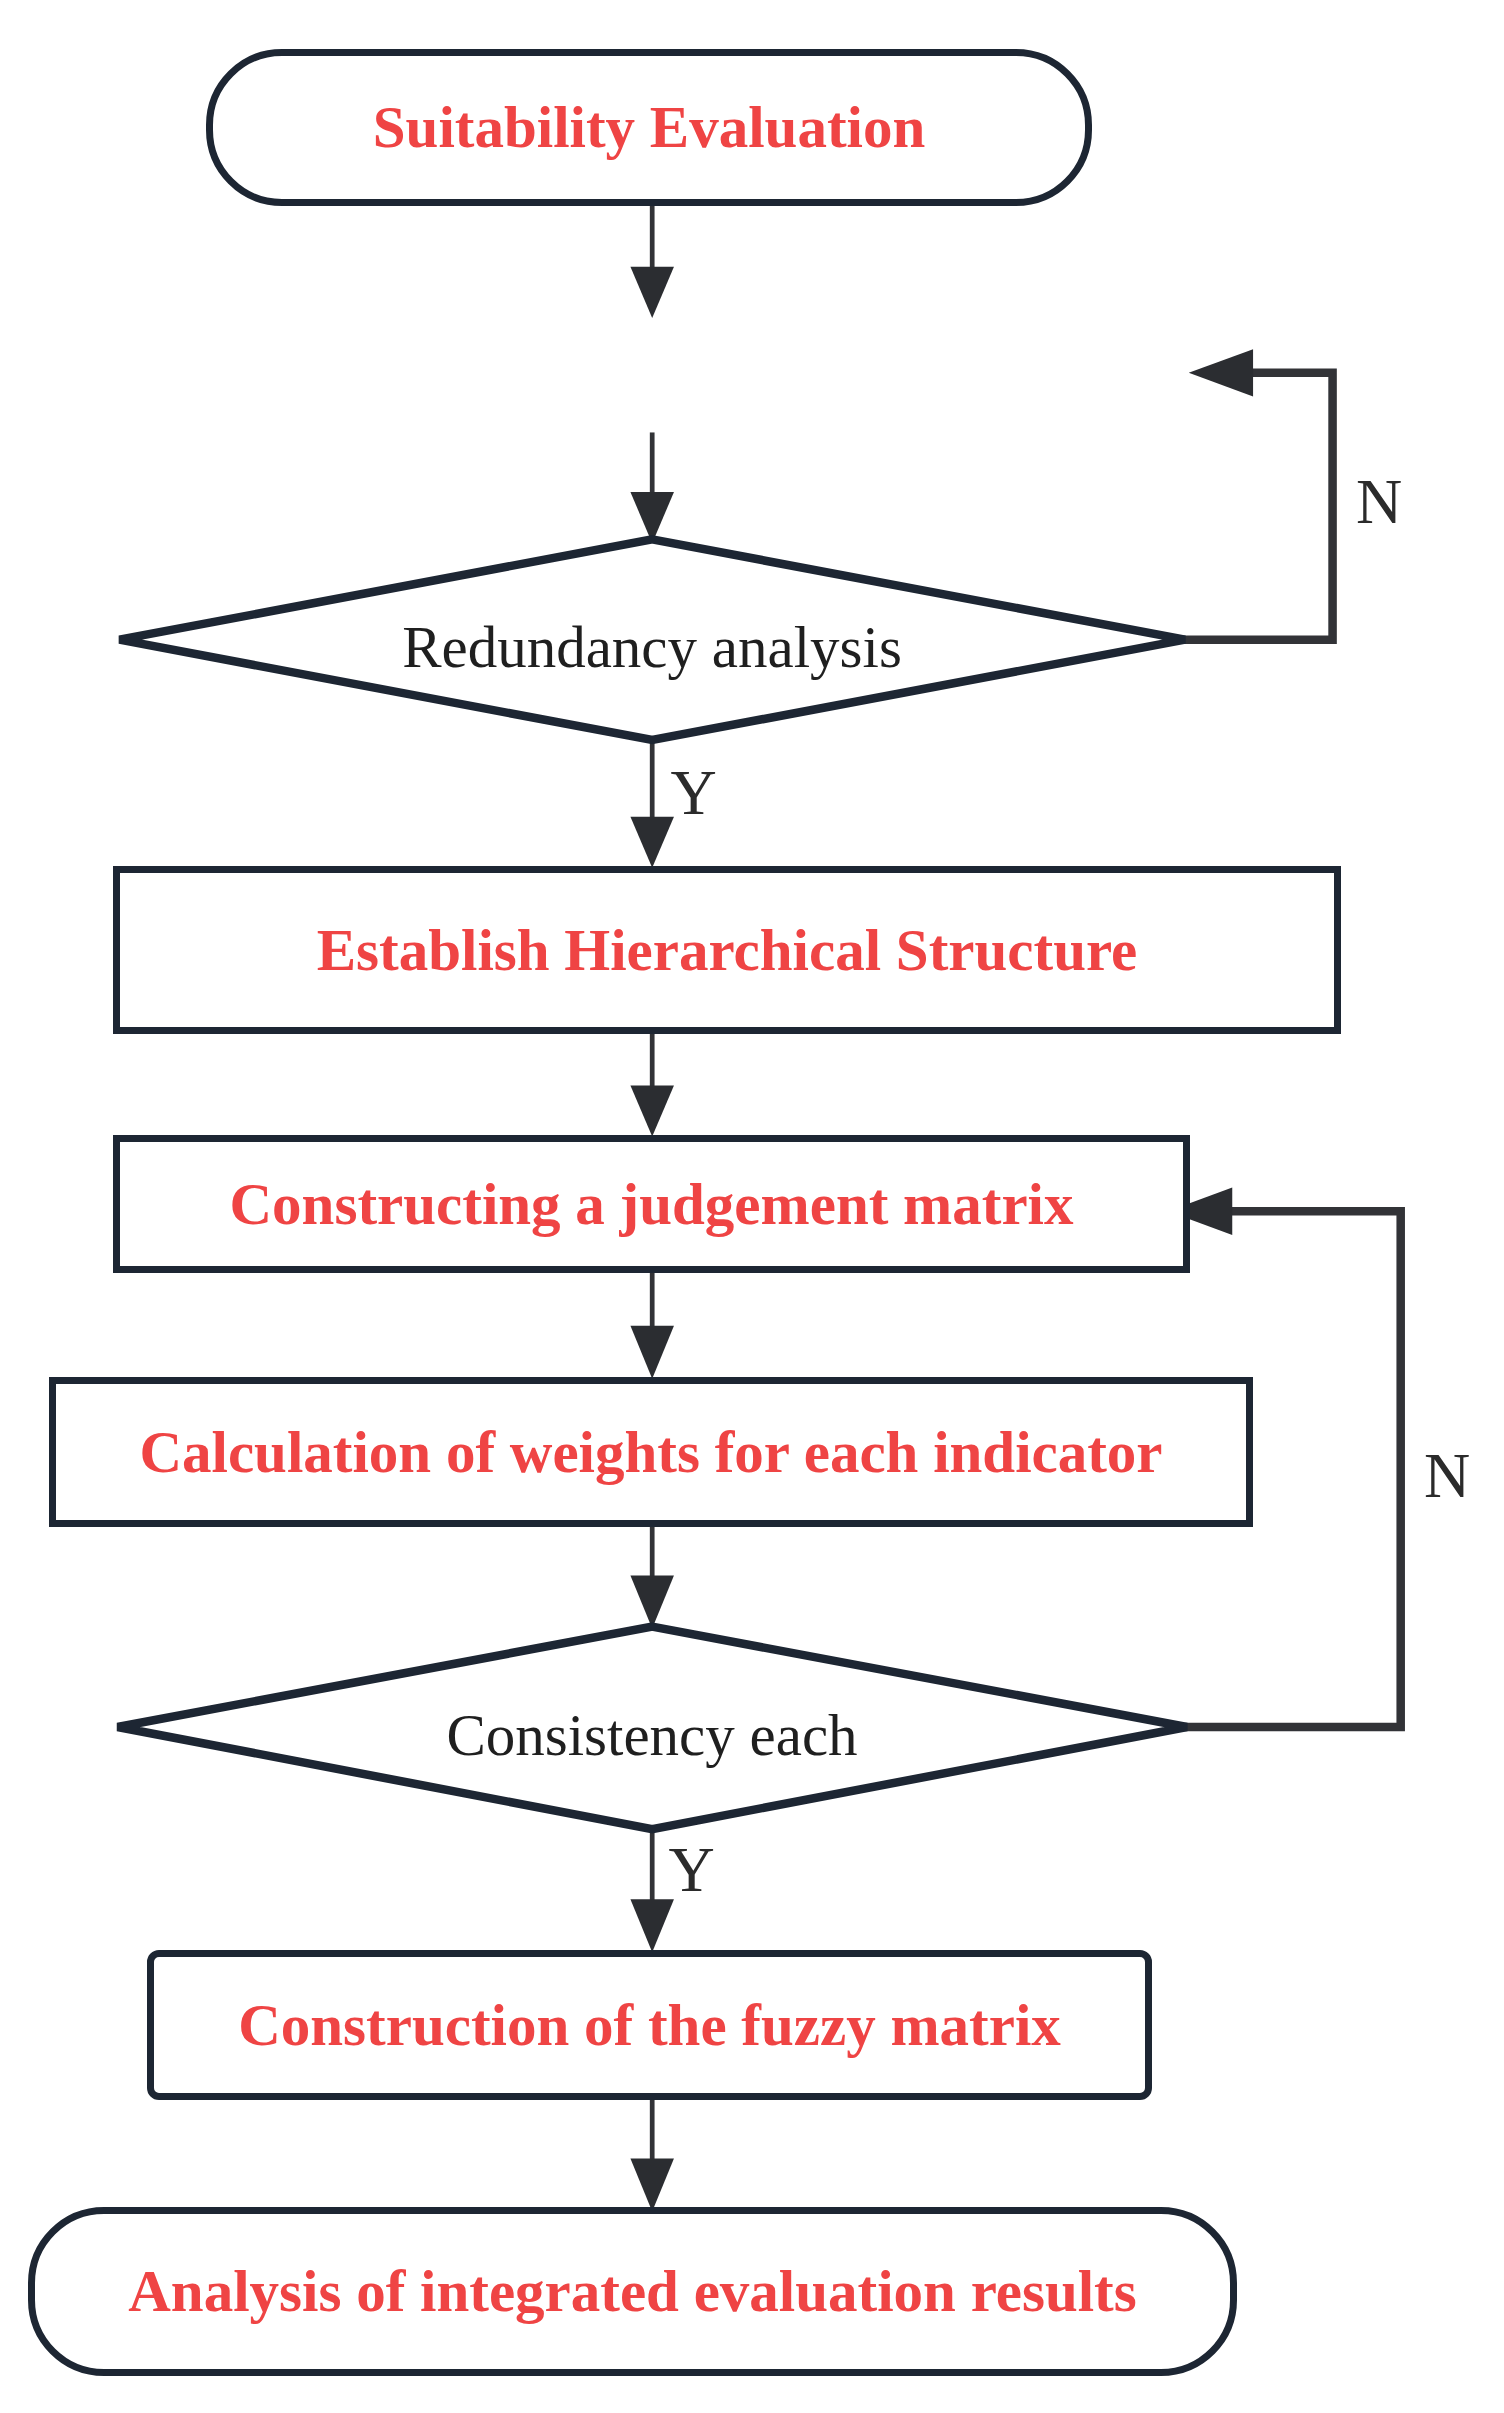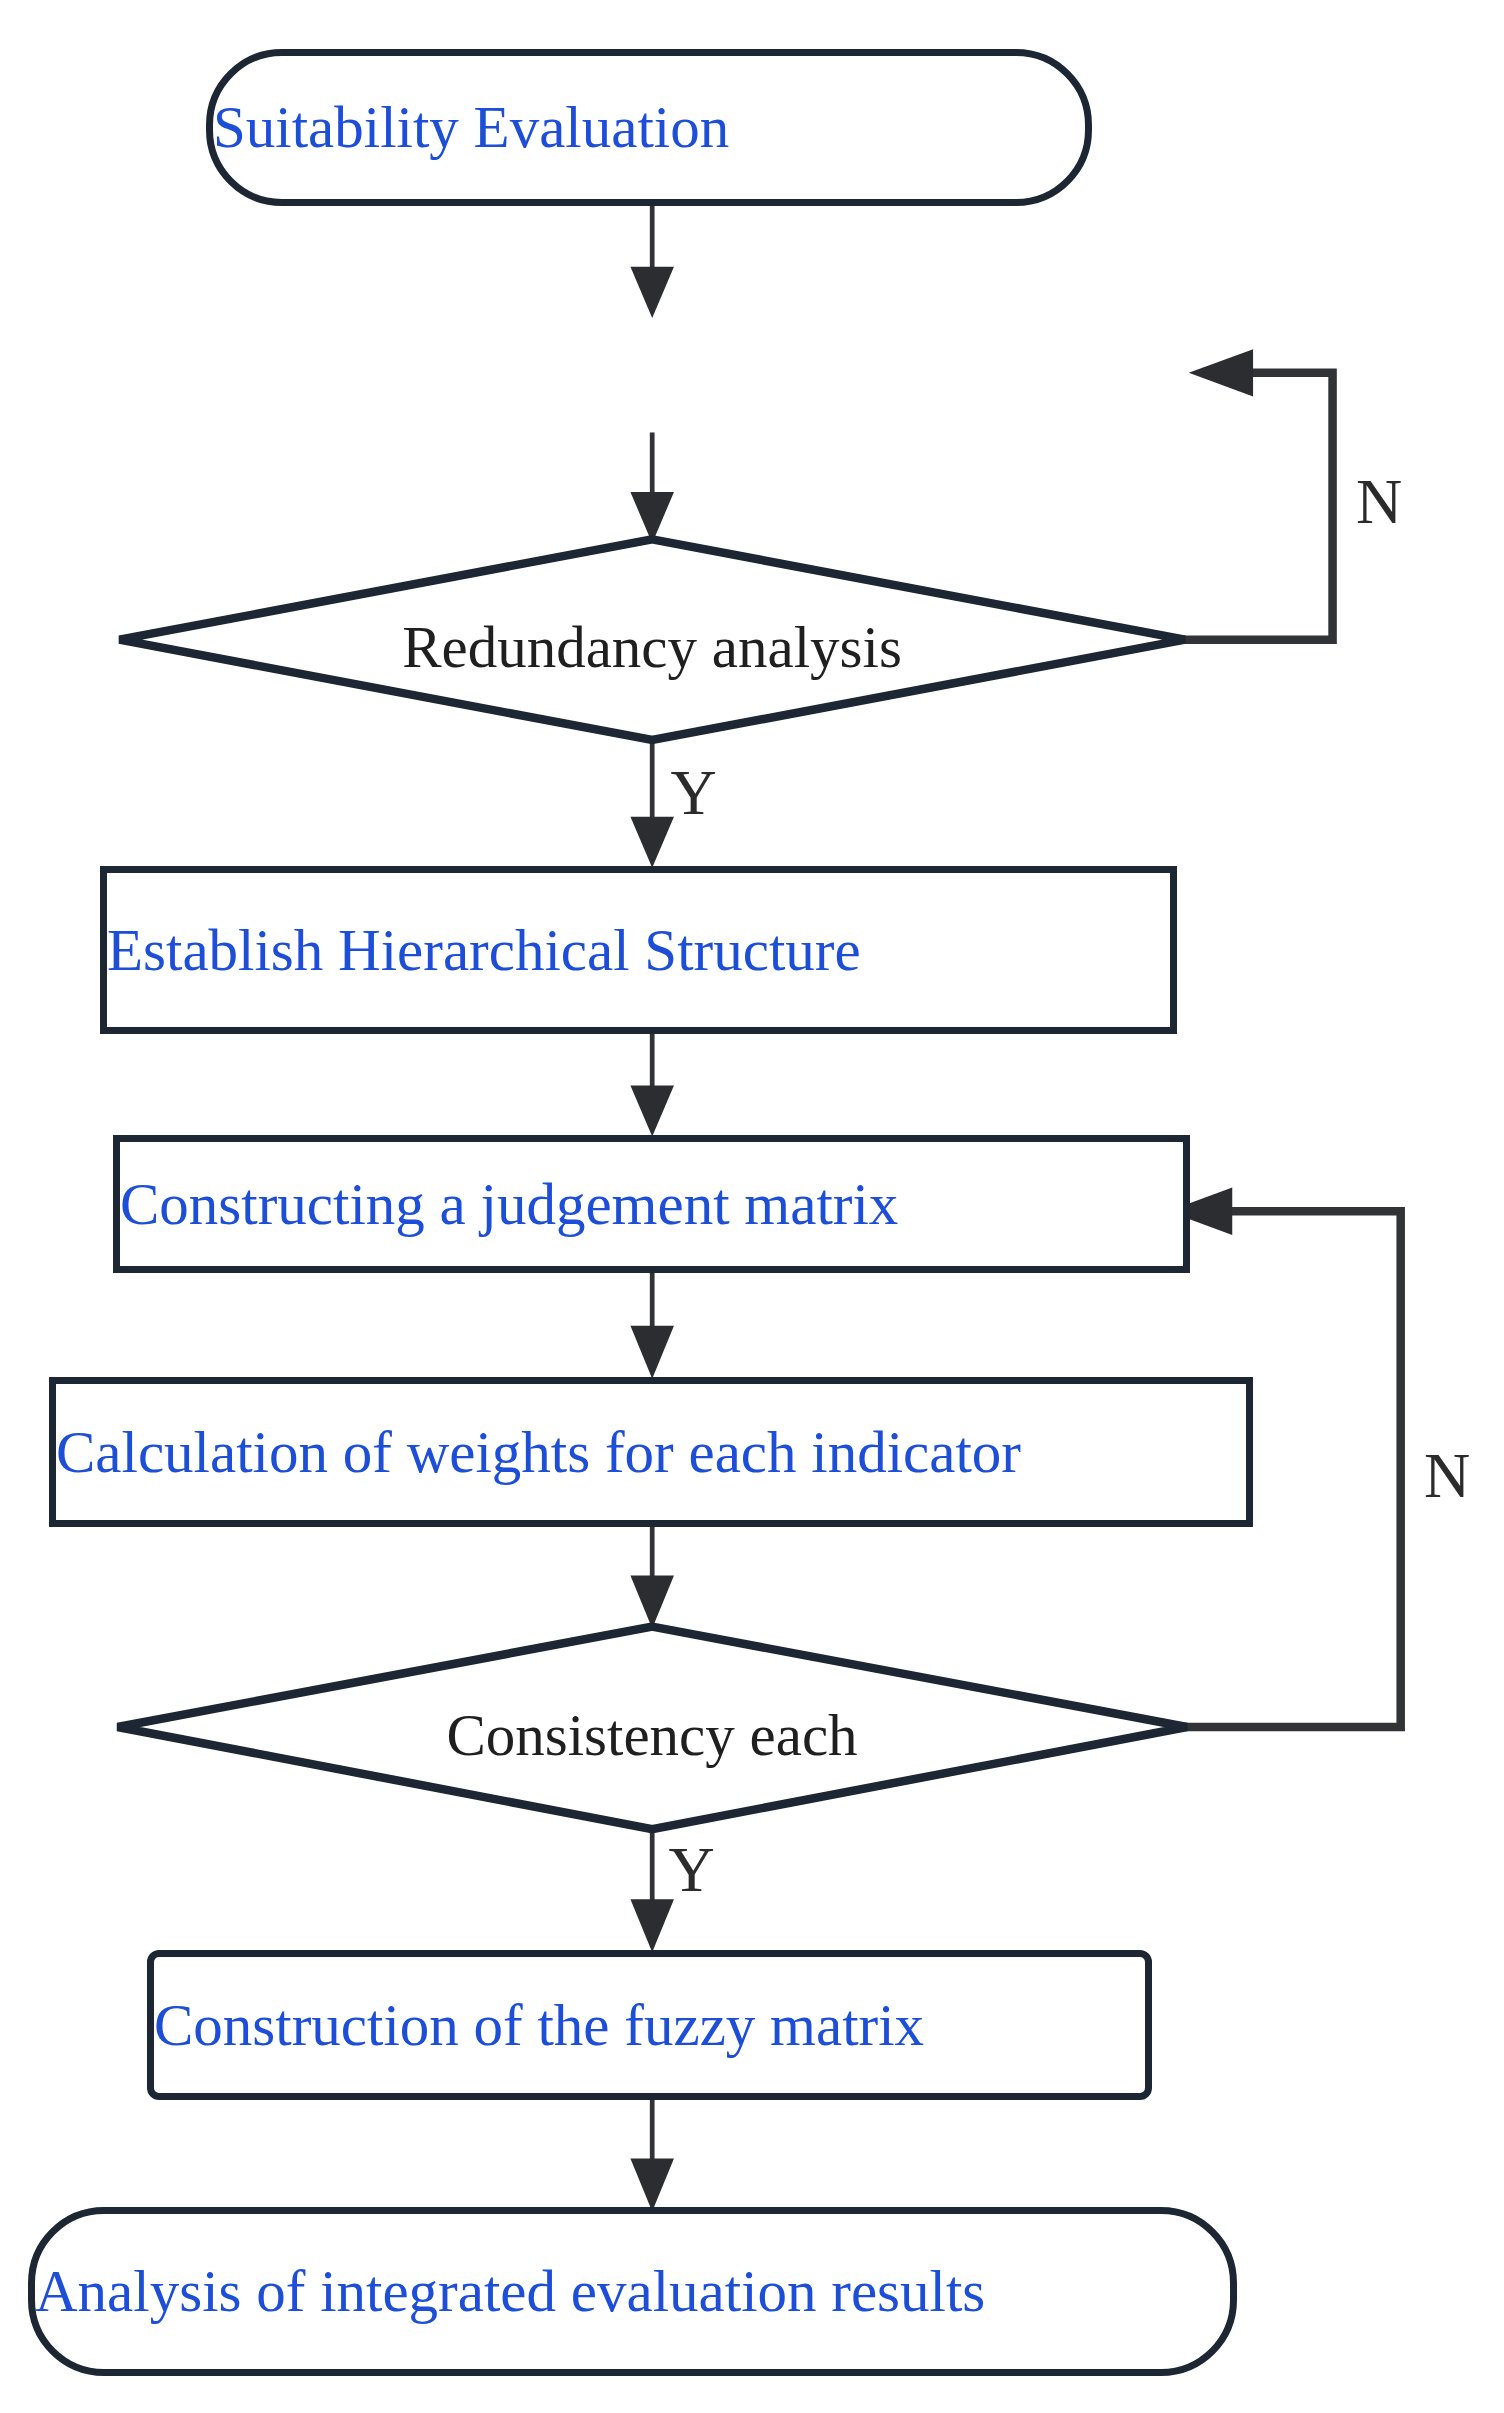--- a/index.html
+++ b/index.html
@@ -23,24 +23,26 @@
     width: 1505px;
     height: 2413px;
   }
   .node {
     position: absolute;
     box-sizing: border-box;
     background: #ffffff;
     border: 7.6px solid #1d2633;
     display: flex;
     align-items: center;
+    justify-content: center;
     text-align: center;
     font-size: 59px;
     line-height: 1.1;
-    color: #1d4ed8;
+    color: #ef4444;
+    font-weight: bold;
   }
   .terminator {
     border-radius: 76px;
   }
   .diamond-label {
     position: absolute;
     display: flex;
     align-items: flex-end;
     justify-content: center;
     text-align: center;
@@ -140,21 +142,21 @@
 
   <div class="node terminator" style="left:206px; top:49px; width:886px; height:157px;">
     <span>Suitability Evaluation</span>
   </div>
 
 
   <div class="diamond-label" style="left:226px; top:597px; width:852px; height:85px;">
     <span>Redundancy analysis</span>
   </div>
 
-  <div class="node" style="left:100px; top:866px; width:1077px; height:168px;">
+  <div class="node" style="left:113px; top:866px; width:1228px; height:168px;">
     <span>Establish Hierarchical Structure</span>
   </div>
 
   <div class="node" style="left:113px; top:1135px; width:1077px; height:138px;">
     <span>Constructing a judgement matrix</span>
   </div>
 
   <div class="node" style="left:49px; top:1377px; width:1204px; height:150px;">
     <span>Calculation of weights for each indicator</span>
   </div>

